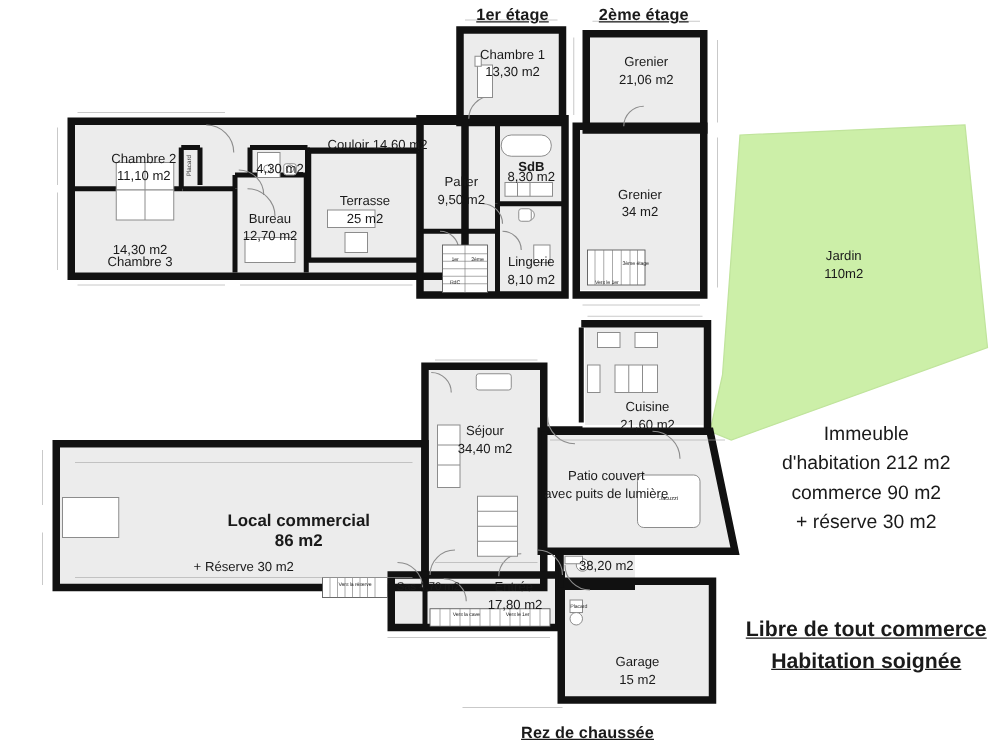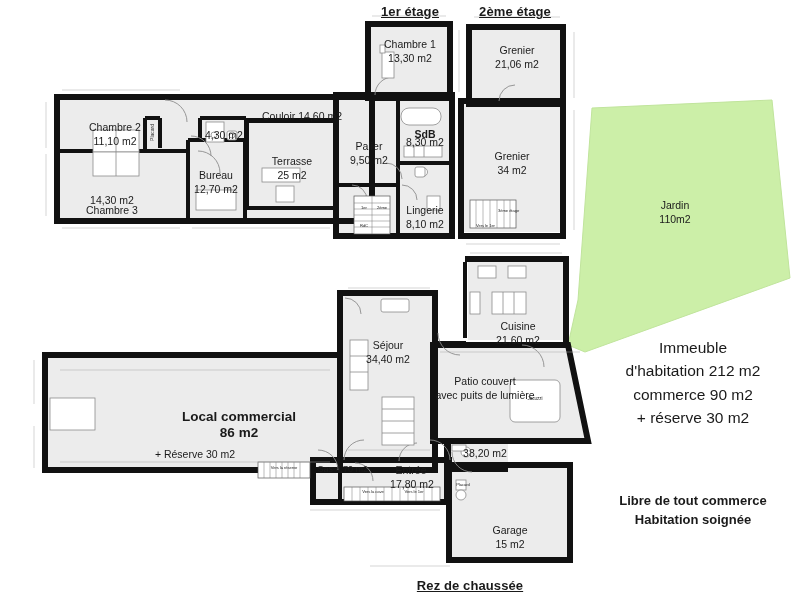--- a/index.html
+++ b/index.html
@@ -41,21 +41,21 @@
     font-size:5px;
     color:#333;
   }
 
   .side-text {
     position:absolute;
     text-align:center;
     line-height:1.5;
   }
   .side-main { font-size:15.5px; }
-  .side-bold { font-size:13px; font-weight:bold; line-height:1.45; }
+  .side-bold { font-size:17px; font-weight:bold; line-height:1.45;text-decoration:underline; }
 </style>
 </head>
 <body>
 
 <svg id="plan" viewBox="0 0 800 600" width="800" height="600">
 
   <polygon points="592,108 772,100 790,278 585,352 568,345 578,300" fill="#ccefa8" stroke="#c0e49c" stroke-width="1"></polygon>
 
   <g>
 

